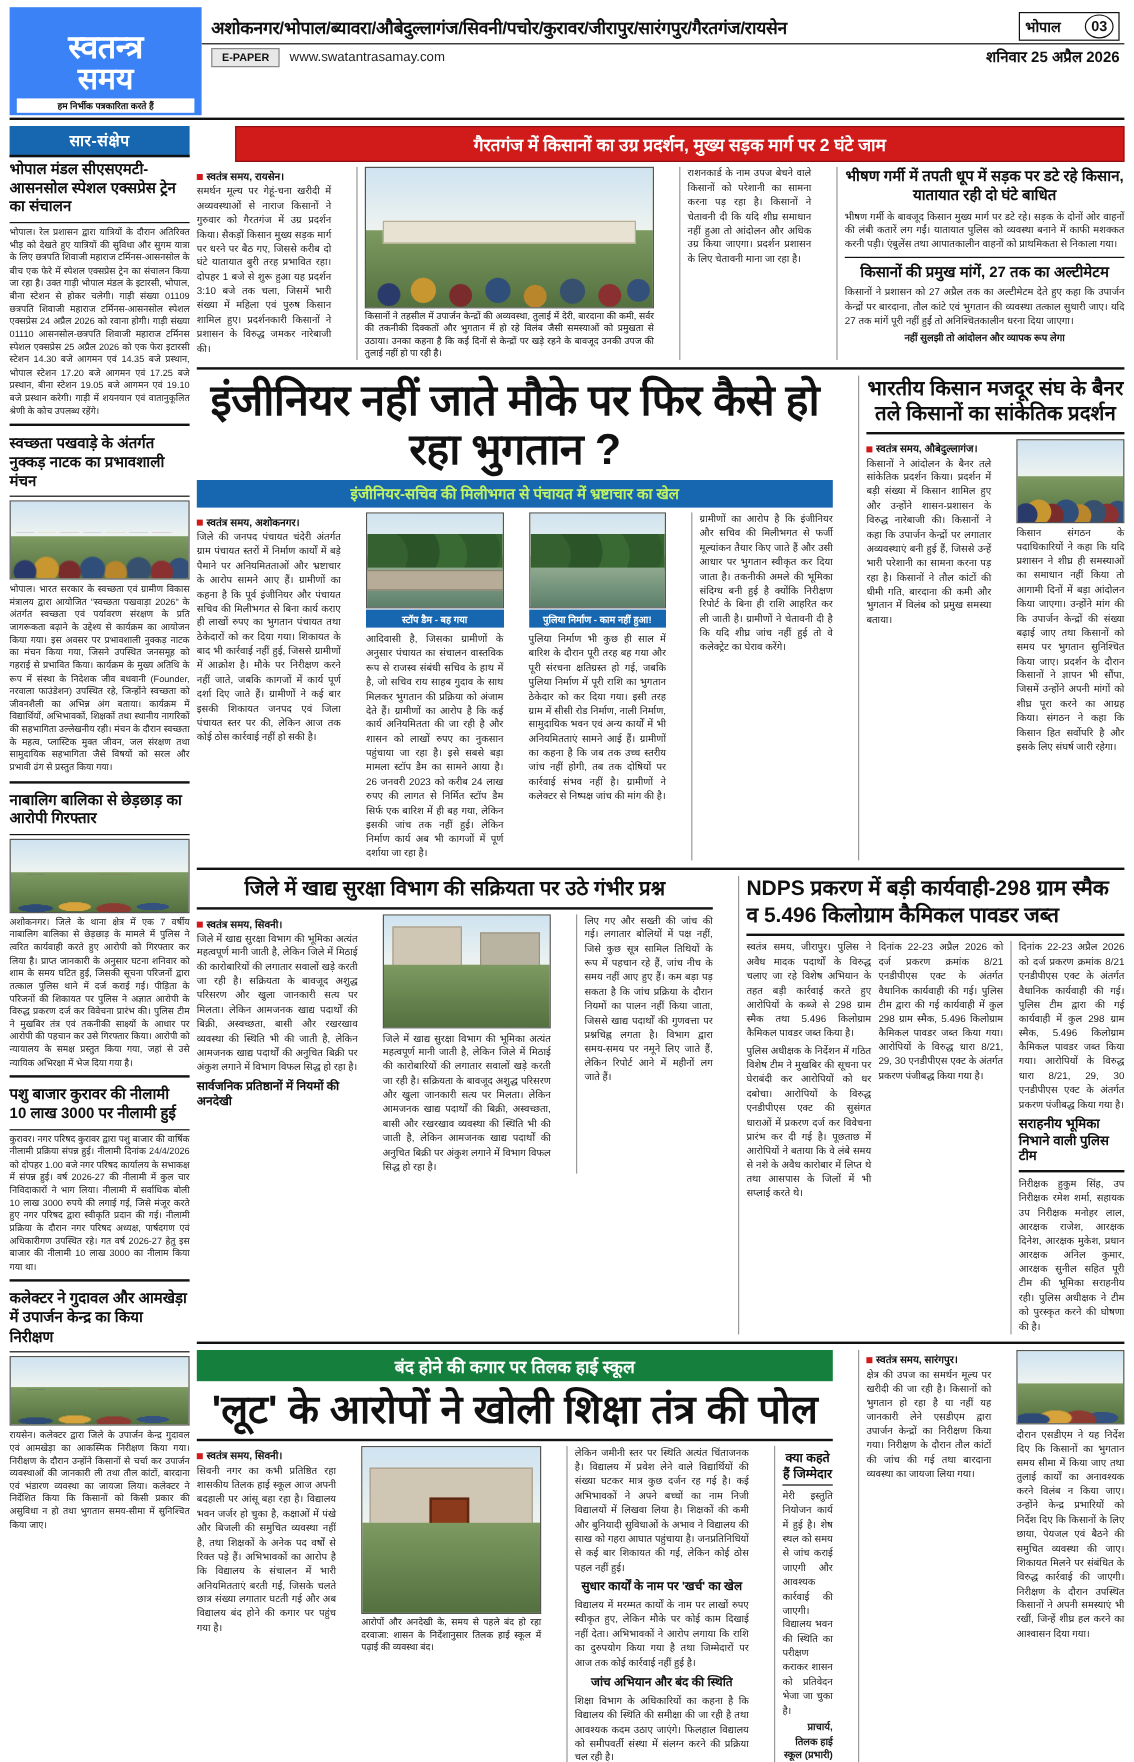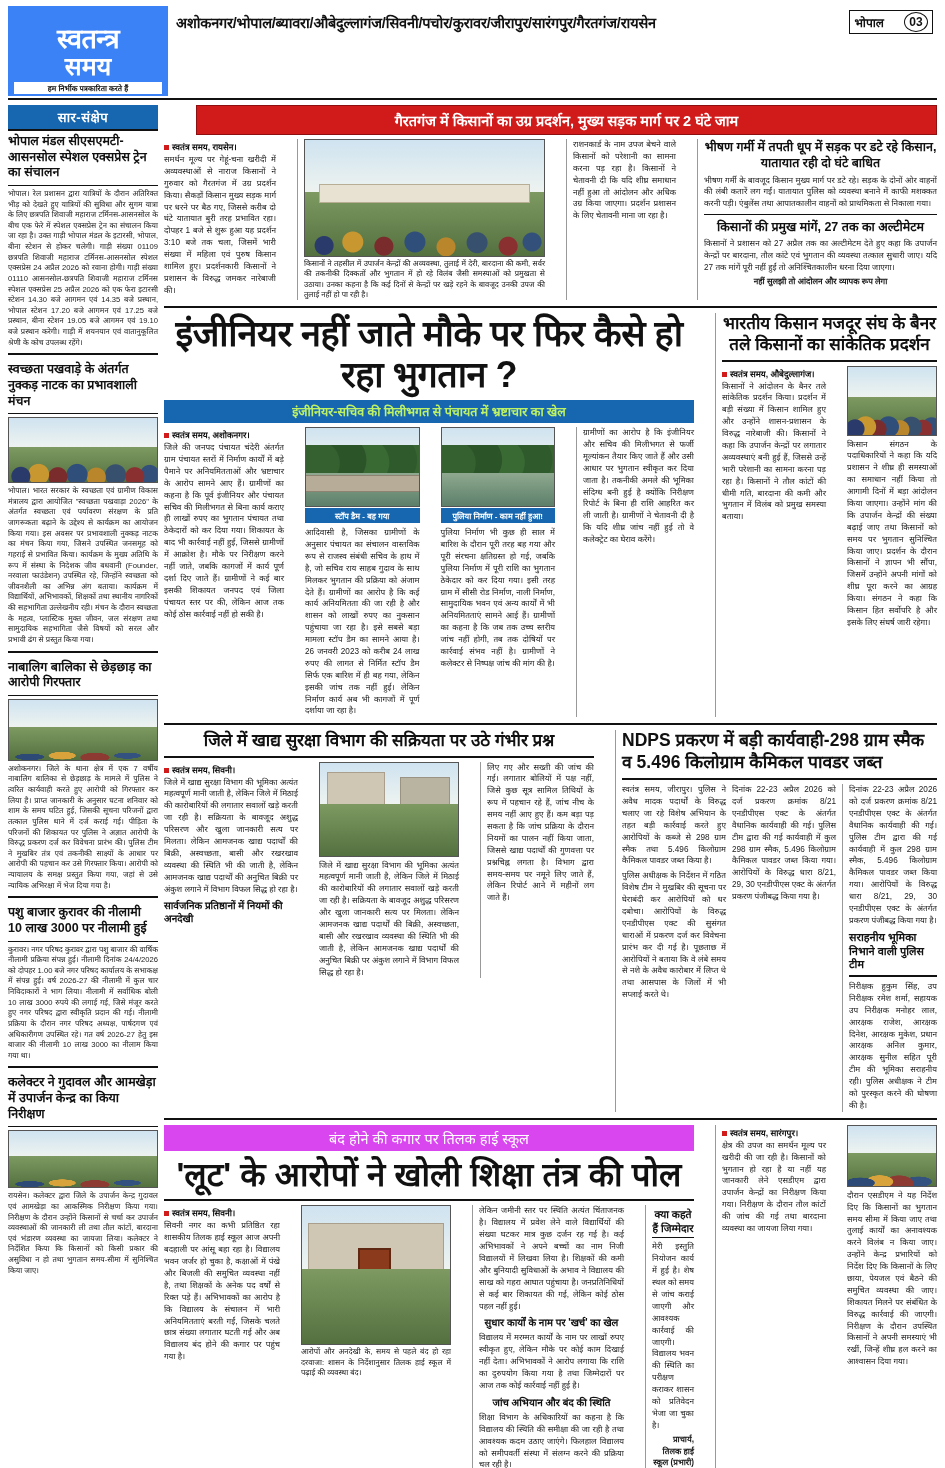--- a/index.html
+++ b/index.html
@@ -195,22 +195,22 @@
   .hr-thick { border-top:2px solid #111; margin:6px 0 5px; }
   .hr-thin { border-top:1px solid #111; margin:4px 0 4px; }
 
   .headline-md {
     font-size:17.5px; font-weight:bold; line-height:1.25; text-align:center;
   }
   .headline-lg {
     font-size:33px; font-weight:bold; line-height:1.2; text-align:center;
   }
   .center-strip {
-    background:#d946ef; color:#fff; text-align:center; font-size:14.5px;
-    font-weight:normal; padding:3px 6px;
+    background:#15803d; color:#fff; text-align:center; font-size:14.5px;
+    font-weight:bold; padding:3px 6px;
   }
   .q-head { font-size:10.5px; font-weight:bold; text-align:center; padding:2px 0; }
   .footer-bar {
     margin-top:6px; height:10px;
     background: repeating-linear-gradient(90deg,#d11a1a 0 26px,#1666b0 26px 52px,#f2b705 52px 78px,#2e8b2e 78px 104px);
     opacity:.65;
   }
 </style>
 </head>
 <body>
@@ -223,20 +223,27 @@
       <div class="logo-line2">समय</div>
       <div class="logo-tag">हम निर्भीक पत्रकारिता करते हैं</div>
     </div>
     <div class="masthead-right">
       <div class="city-strip">
         <div class="city-list">अशोकनगर/भोपाल/ब्यावरा/औबेदुल्लागंज/सिवनी/पचोर/कुरावर/जीरापुर/सारंगपुर/गैरतगंज/रायसेन</div>
         <div class="edition-box">
           <span class="edition-name">भोपाल</span>
           <span class="edition-num">03</span>
         </div>
+      </div>
+      <div class="info-strip">
+        <div class="epaper-wrap">
+          <span class="epaper-btn">E-PAPER</span>
+          <span class="site-url">www.swatantrasamay.com</span>
+        </div>
+        <div class="date-text">शनिवार 25 अप्रैल 2026</div>
       </div>
     </div>
   </div>
 
   <div class="content">
 
     <div class="col-left">
       <div class="saar-head">सार-संक्षेप</div>
 
       <div>

